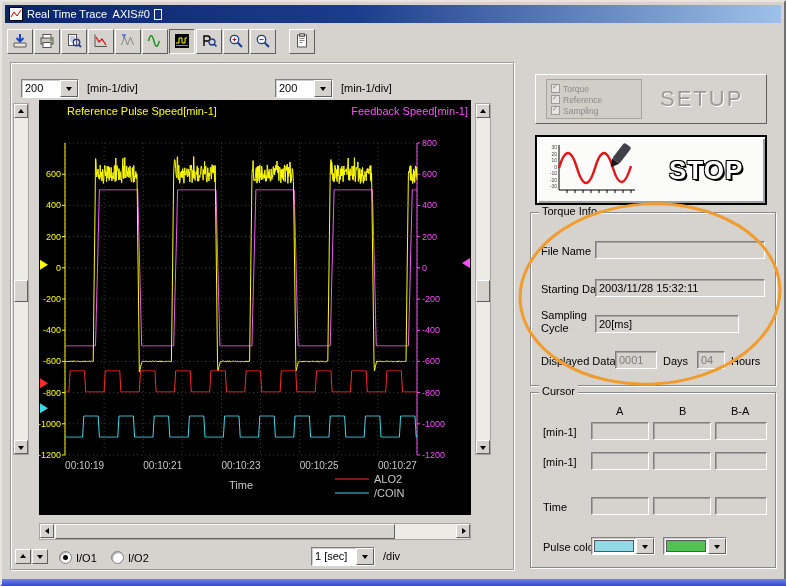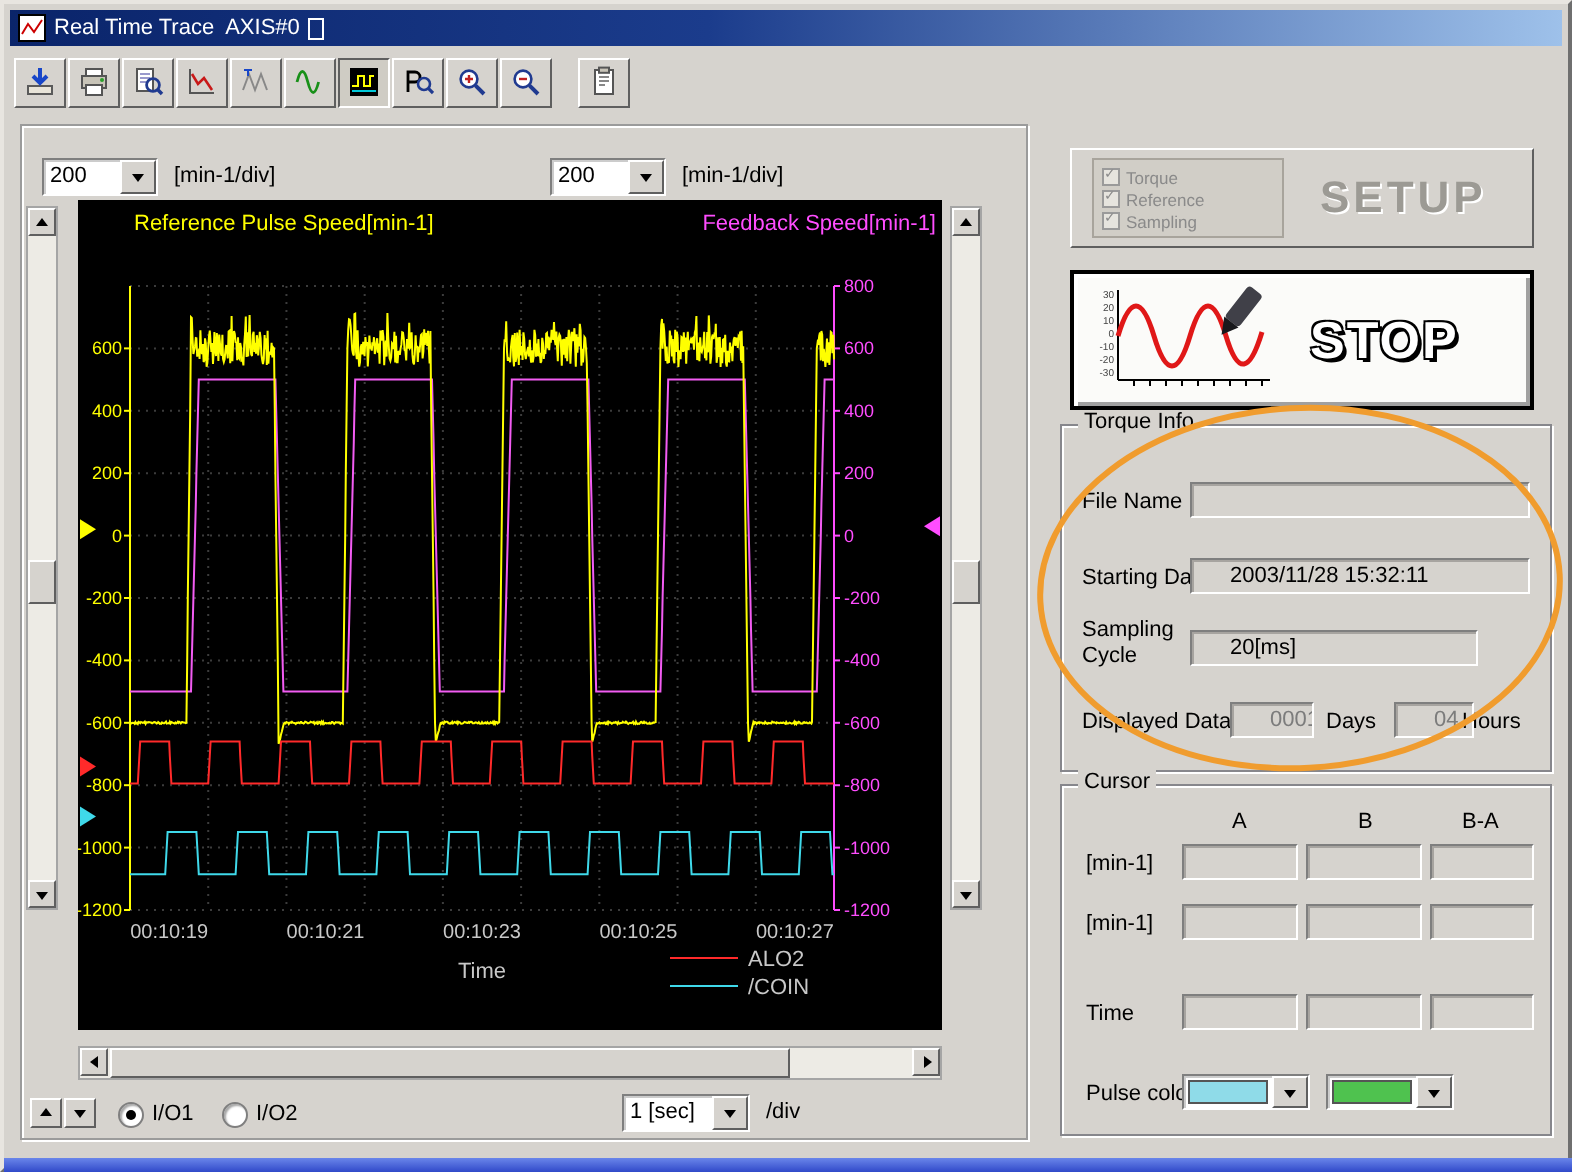--- a/index.html
+++ b/index.html
@@ -37,42 +37,42 @@
   .hscroll{position:absolute;height:17px;background:#edebe5;border:1px solid #a5a5a5;box-sizing:border-box}
   .sbtn{position:absolute;width:14px;height:14px;background:#d6d3ce;border:1px solid;
         border-color:#fff #5f5f5f #5f5f5f #fff;display:flex;align-items:center;justify-content:center;box-sizing:border-box}
   .sbtn.top{left:0;top:0}.sbtn.bottom{left:0;bottom:0}.sbtn.left{left:0;top:0}.sbtn.right{right:0;top:0}
   .vthumb{position:absolute;left:0;width:14px;height:22px;background:#d6d3ce;border:1px solid;
           border-color:#fff #5f5f5f #5f5f5f #fff;box-sizing:border-box}
   .hthumb{position:absolute;top:0;height:15px;background:#d6d3ce;border:1px solid;
           border-color:#fff #5f5f5f #5f5f5f #fff;box-sizing:border-box}
   .smallbtn{position:absolute;width:16px;height:15px;background:#d6d3ce;border:1px solid;
             border-color:#fff #5f5f5f #5f5f5f #fff;display:flex;align-items:center;justify-content:center;box-sizing:border-box}
-  .radio{position:absolute;display:flex;gap:4px}
+  .radio{position:absolute;display:flex;align-items:center;gap:4px}
   .rb{width:11px;height:11px;border-radius:50%;background:#fff;border:1px solid #7f7f7f;
       box-shadow:inset 1px 1px 1px rgba(0,0,0,.35);position:relative;display:inline-block}
   .rb.checked::after{content:"";position:absolute;left:3px;top:3px;width:5px;height:5px;border-radius:50%;background:#000}
   .gb{position:absolute;border:1px solid #87878c;box-shadow:inset 1px 1px 0 #fff,1px 1px 0 #fff}
   .gb-title{position:absolute;top:-8px;left:8px;background:#d6d3ce;padding:0 3px}
   .field{position:absolute;background:#d6d3ce;border:1px solid;border-color:#7f7f7f #fff #fff #7f7f7f;
-         box-shadow:inset 1px 1px 0 rgba(0,0,0,.22);padding:2px 19px;height:18px;box-sizing:border-box;
+         box-shadow:inset 1px 1px 0 rgba(0,0,0,.22);padding:2px 3px;height:18px;box-sizing:border-box;
          white-space:nowrap;overflow:hidden}
   .field.gray{color:#7c7c7c}
   .setupbtn{position:absolute;left:533px;top:72px;width:232px;height:50px;background:#d6d3ce;
             border:1px solid;border-color:#fff #5f5f5f #5f5f5f #fff;display:flex;align-items:center;
             padding:3px 3px 3px 10px;gap:18px;box-sizing:border-box}
   .setup-thumb{width:96px;height:40px;background:#d1cec7;border:1px solid #a8a49c;
                padding:3px 4px;box-sizing:border-box}
   .cbrow{display:flex;align-items:center;gap:3px;height:11px;color:#8a8a8a;font-size:8.5px}
   .cb{width:7px;height:7px;background:#e6e4de;border:1px solid #9a9a9a;position:relative;display:inline-block}
   .cb::after{content:"\2713";position:absolute;left:0;top:-2px;font-size:7px;color:#8a8a8a}
-  .setup-text{font-size:22px;font-weight:bold;color:#9c9a94;text-shadow:1px 1px 0 #fff;letter-spacing:2px}
+  .setup-text{font-size:22px;font-weight:normal;color:#9c9a94;text-shadow:1px 1px 0 #fff;letter-spacing:2px}
   .stopbtn{position:absolute;left:533px;top:133px;width:232px;height:70px;background:#fbfbf9;
            border:2px solid #000;box-shadow:inset 2px 2px 0 #fff,inset -2px -2px 0 #a0a0a0;
-           display:flex;align-items:center;padding:4px 4px 4px 8px;gap:14px;box-sizing:border-box}
+           display:flex;align-items:center;padding:4px 4px 4px 8px;gap:28px;box-sizing:border-box}
   .stop-text{font-size:26px;font-weight:bold;color:#fff;letter-spacing:1px;
              text-shadow:-1px -1px 0 #000,1px -1px 0 #000,-1px 1px 0 #000,1px 1px 0 #000,2px 2px 0 #000}
   .colorcombo{position:absolute;height:18px;display:flex;align-items:stretch;background:#fff;
               border:1px solid;border-color:#7f7f7f #fff #fff #7f7f7f;box-shadow:inset 1px 1px 0 rgba(0,0,0,.2);box-sizing:border-box}
   .swatch{flex:1;margin:2px;border:1px solid #555}
   .ellipse-overlay{position:absolute;pointer-events:none;z-index:40}
   .bottomstrip{position:absolute;left:0;width:786px;top:577px;height:9px;
                background:linear-gradient(180deg,#6a86ea,#2038c0);z-index:60}
 </style>
 </head>

